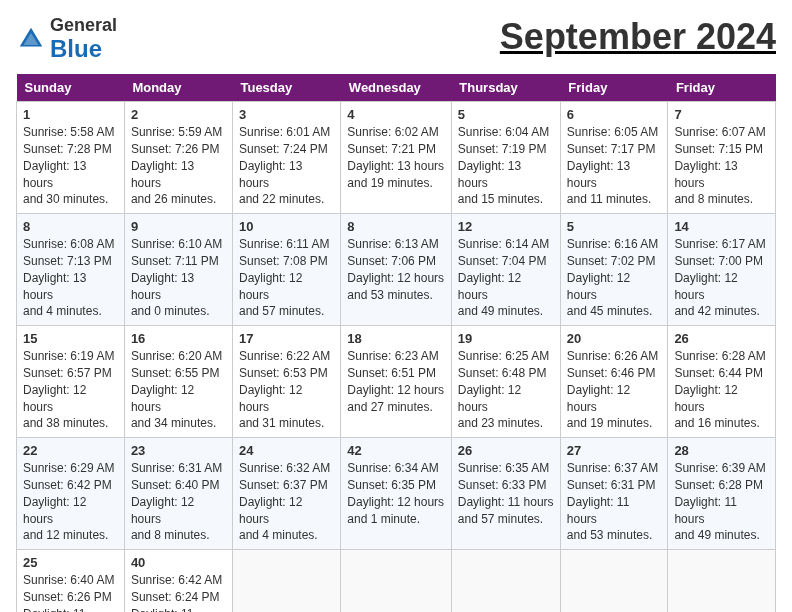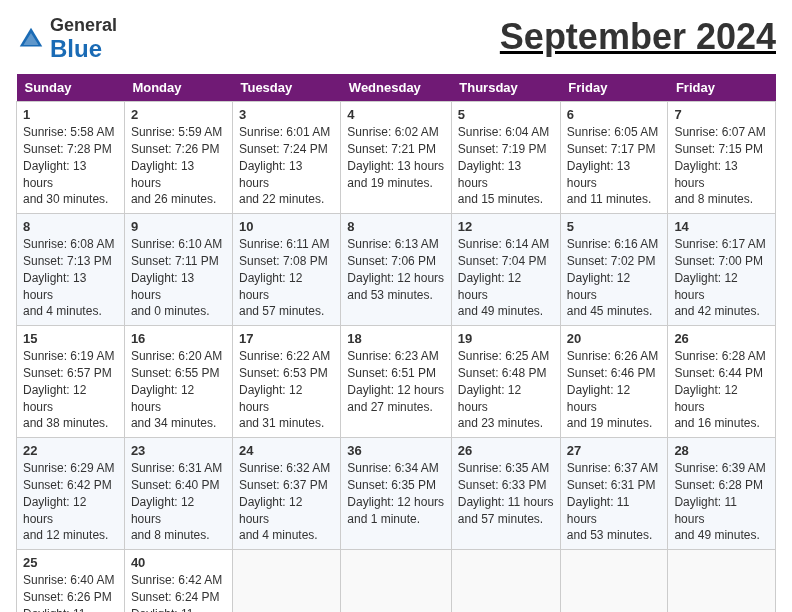--- a/index.html
+++ b/index.html
@@ -223,21 +223,21 @@
         </td>
         <td>
           <span class="day-num">23</span>
           <div class="day-info">Sunrise: 6:31 AM<br>Sunset: 6:40 PM<br>Daylight: 12 hours<br>and 8 minutes.</div>
         </td>
         <td>
           <span class="day-num">24</span>
           <div class="day-info">Sunrise: 6:32 AM<br>Sunset: 6:37 PM<br>Daylight: 12 hours<br>and 4 minutes.</div>
         </td>
         <td>
-          <span class="day-num">36</span>
+          <span class="day-num">42</span>
           <div class="day-info">Sunrise: 6:34 AM<br>Sunset: 6:35 PM<br>Daylight: 12 hours<br>and 1 minute.</div>
         </td>
         <td>
           <span class="day-num">26</span>
           <div class="day-info">Sunrise: 6:35 AM<br>Sunset: 6:33 PM<br>Daylight: 11 hours<br>and 57 minutes.</div>
         </td>
         <td>
           <span class="day-num">27</span>
           <div class="day-info">Sunrise: 6:37 AM<br>Sunset: 6:31 PM<br>Daylight: 11 hours<br>and 53 minutes.</div>
         </td>

